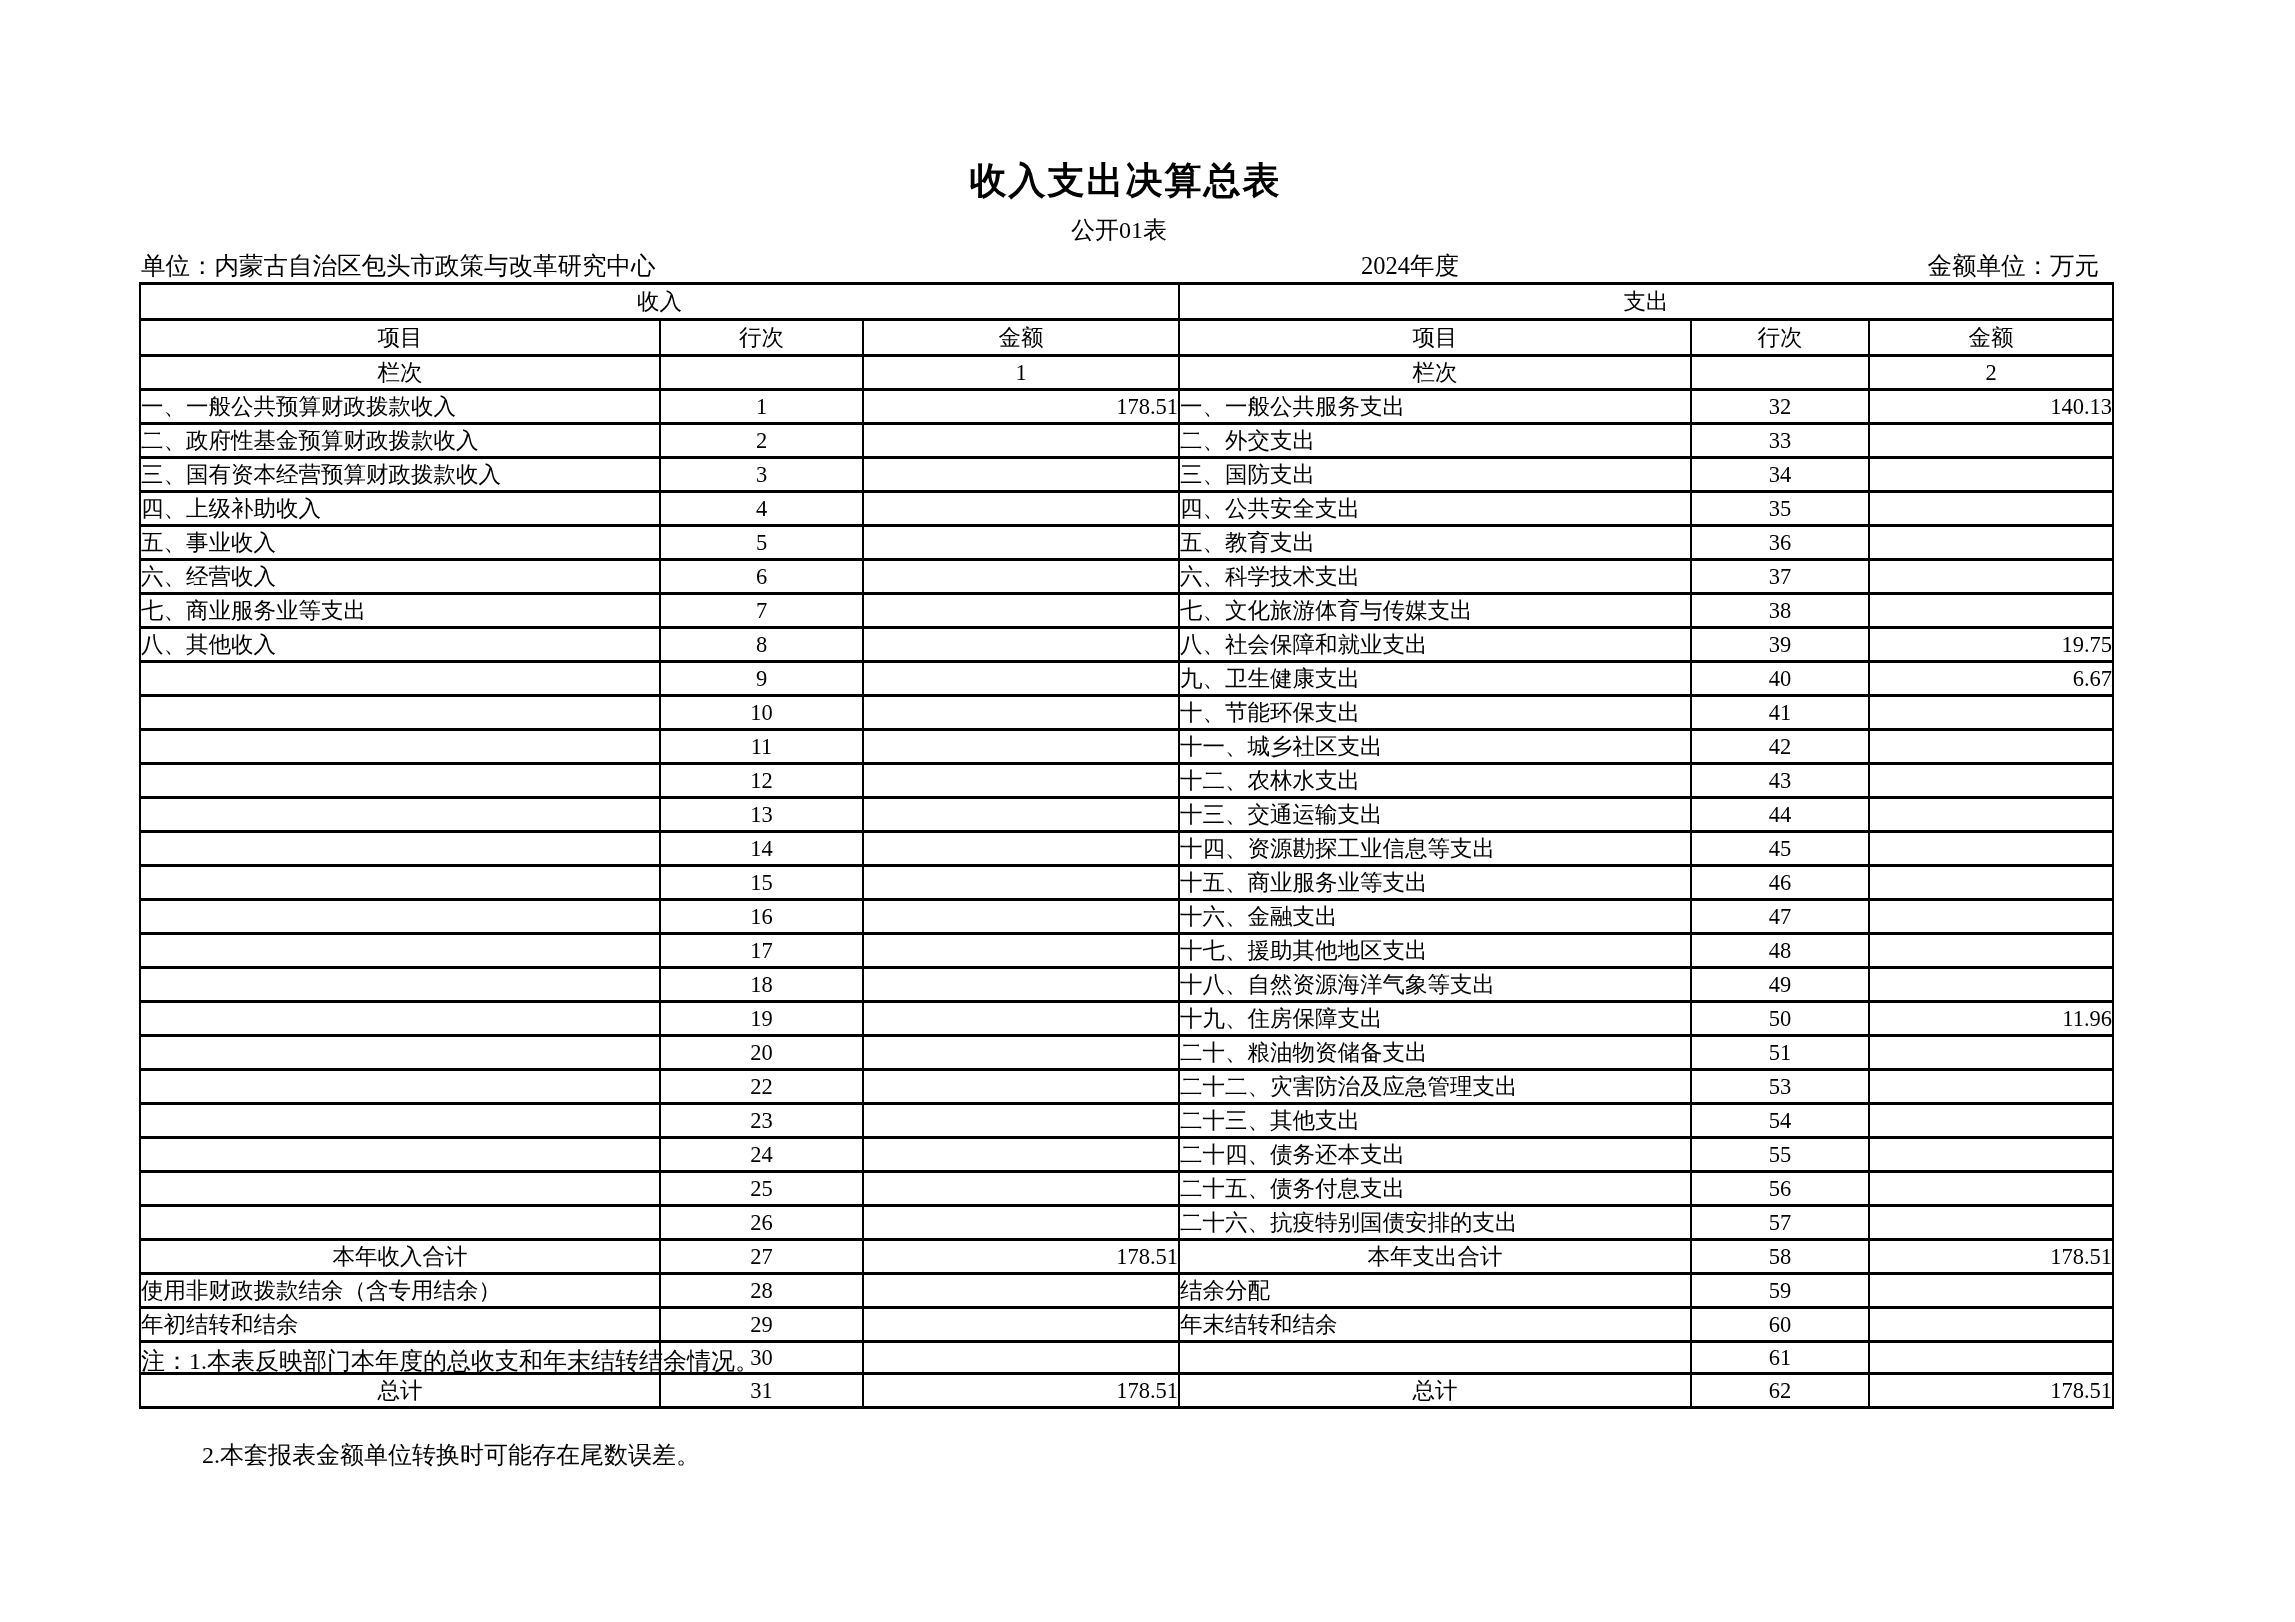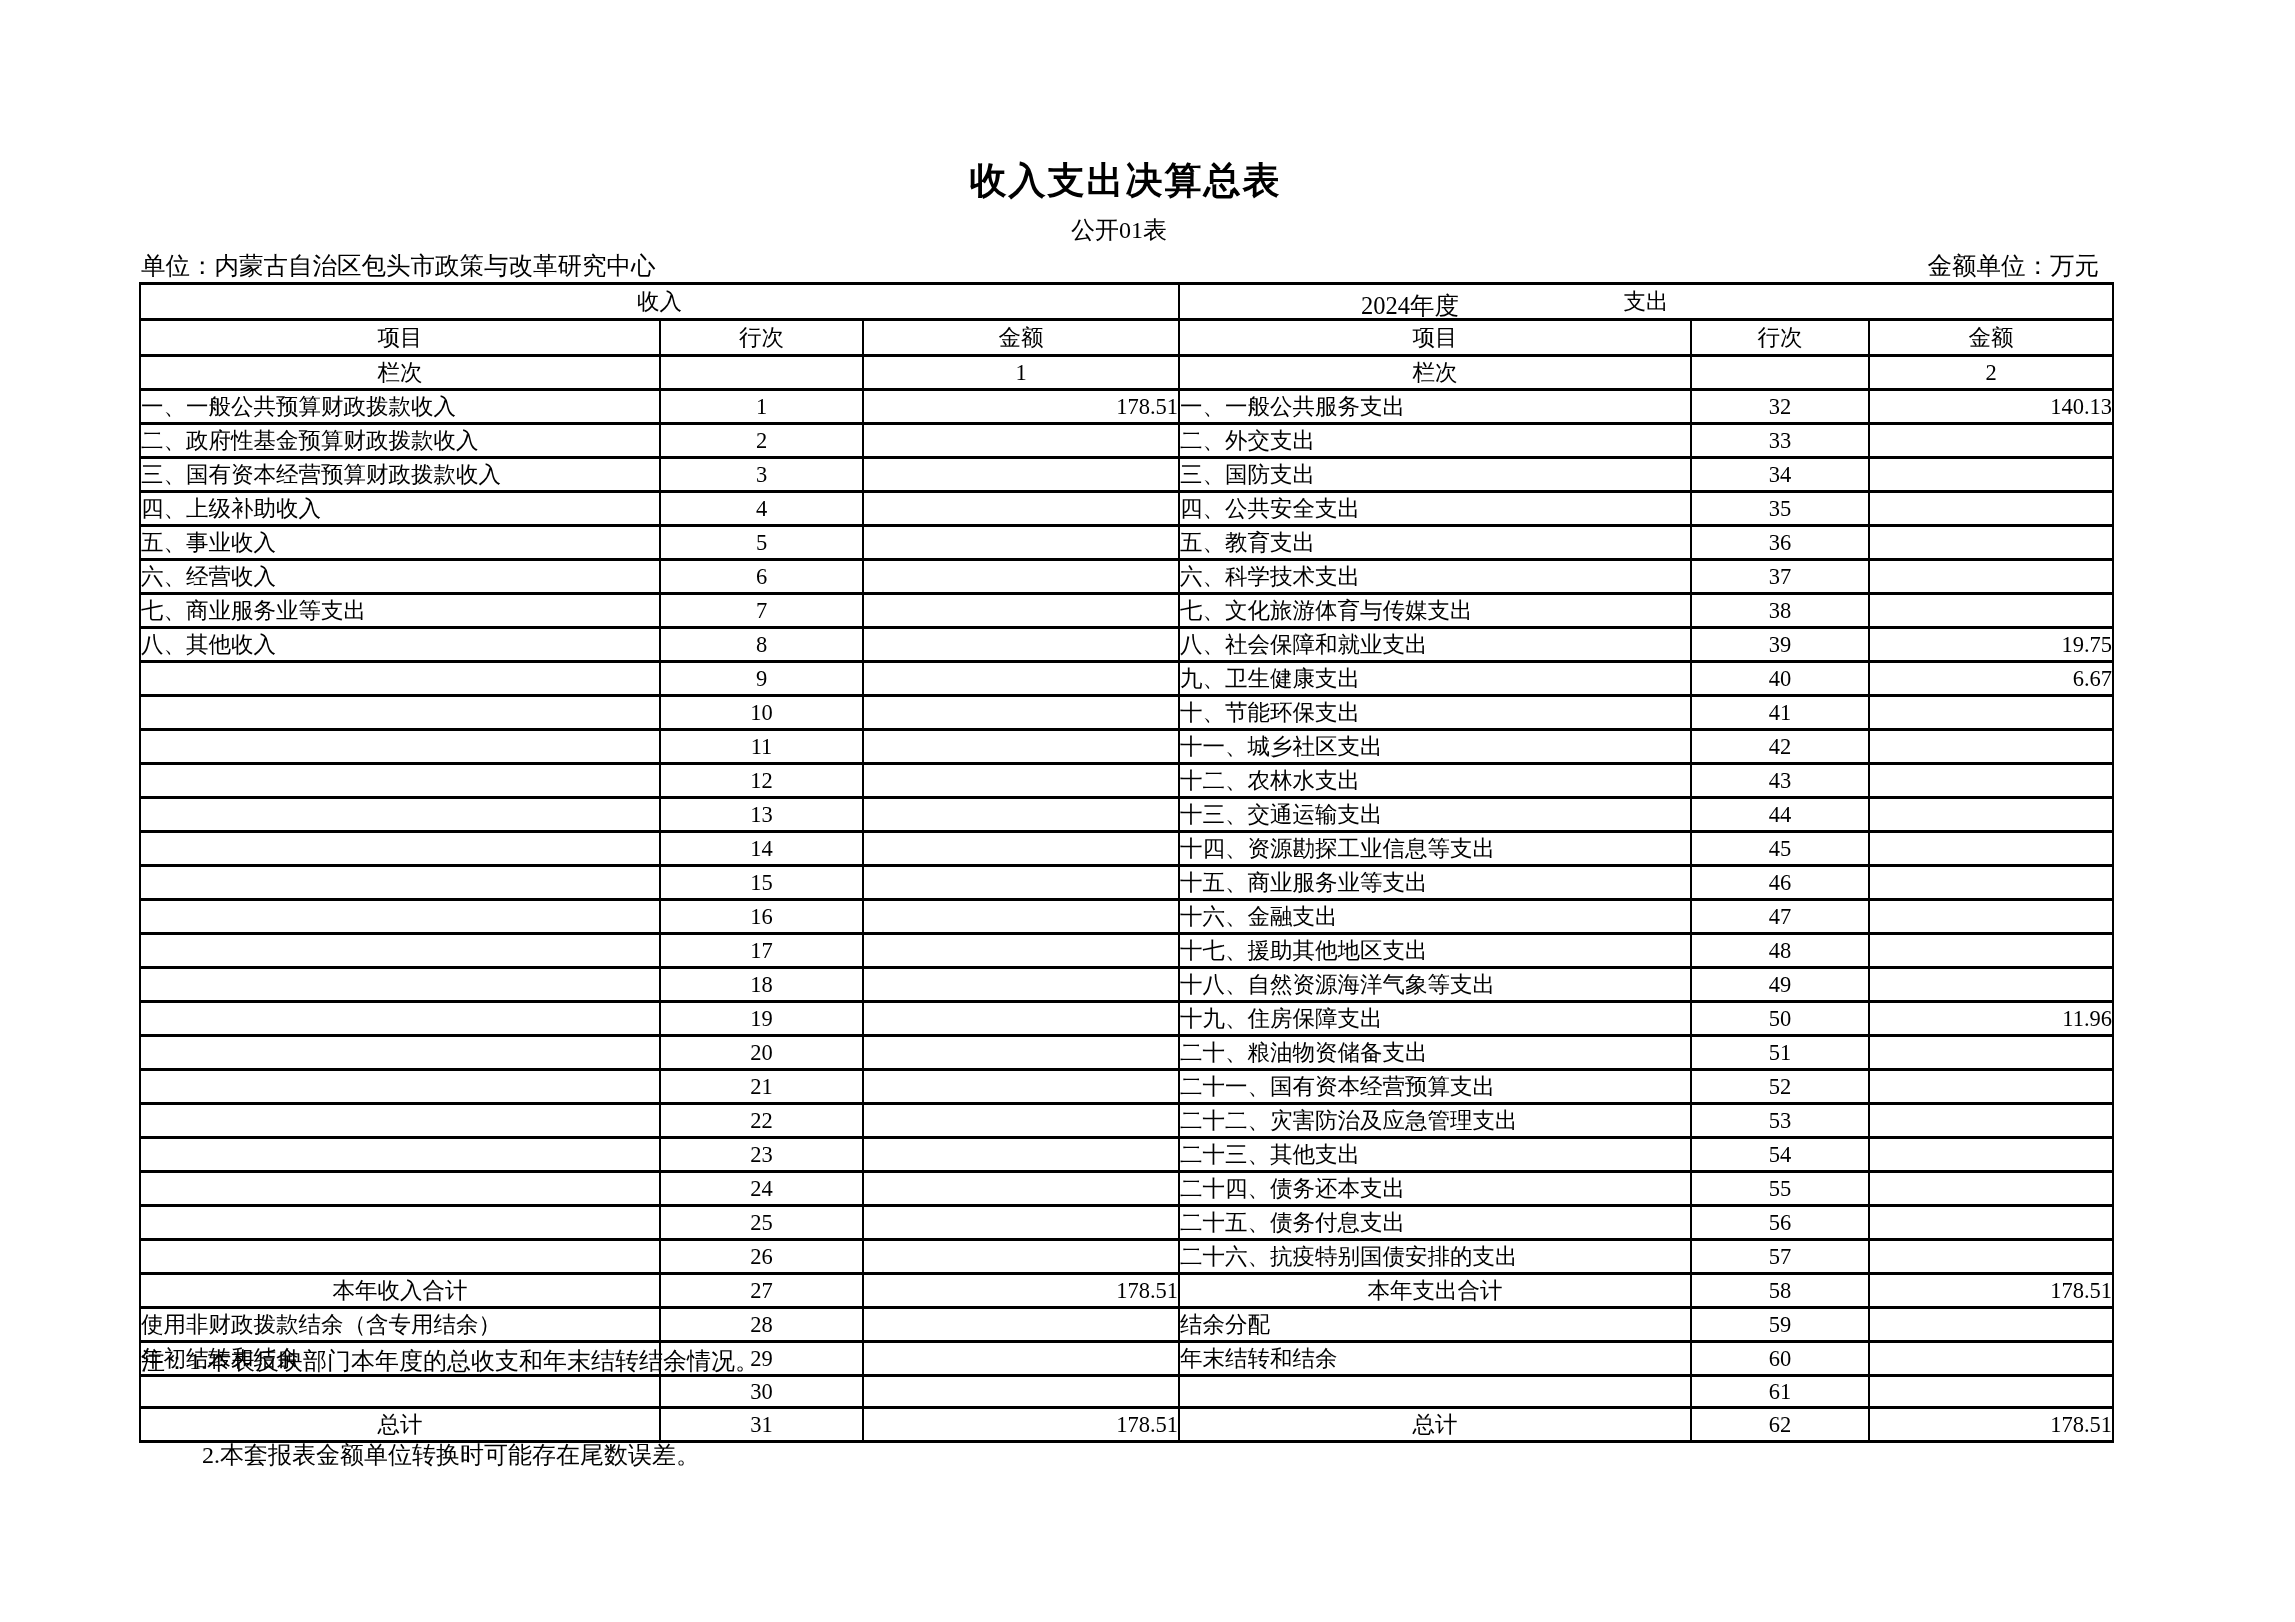--- a/index.html
+++ b/index.html
@@ -13,21 +13,21 @@
   .page-title{
     left:139px;top:156px;width:1973px;
     text-align:center;font-size:37px;font-weight:bold;
     letter-spacing:2px;white-space:nowrap;
   }
   .table-code{
     left:139px;top:214px;width:1960px;
     text-align:center;font-size:24px;white-space:nowrap;
   }
   .meta-unit{left:141px;top:249px;font-size:24.5px;white-space:nowrap;}
-  .meta-year{left:1361px;top:249px;font-size:24.5px;white-space:nowrap;margin-top:40px;}
+  .meta-year{left:1361px;top:249px;font-size:24.5px;white-space:nowrap;}
   .meta-amount-unit{
     left:139px;top:249px;width:1960px;text-align:right;
     font-size:24.5px;white-space:nowrap;
   }
   table.main{
     position:absolute;left:139px;top:282px;width:1973px;
     border-collapse:collapse;table-layout:fixed;
     font-size:22.5px;
     padding-left:28px;
   }
@@ -245,28 +245,20 @@
       <tr class="data">
         <td class="item"></td>
         <td class="line">20</td>
         <td class="amt"></td>
         <td class="item">二十、粮油物资储备支出</td>
         <td class="line">51</td>
         <td class="amt"></td>
       </tr>
       <tr class="data">
         <td class="item"></td>
-        <td class="line">21</td>
-        <td class="amt"></td>
-        <td class="item">二十一、国有资本经营预算支出</td>
-        <td class="line">52</td>
-        <td class="amt"></td>
-      </tr>
-      <tr class="data">
-        <td class="item"></td>
         <td class="line">22</td>
         <td class="amt"></td>
         <td class="item">二十二、灾害防治及应急管理支出</td>
         <td class="line">53</td>
         <td class="amt"></td>
       </tr>
       <tr class="data">
         <td class="item"></td>
         <td class="line">23</td>
         <td class="amt"></td>

